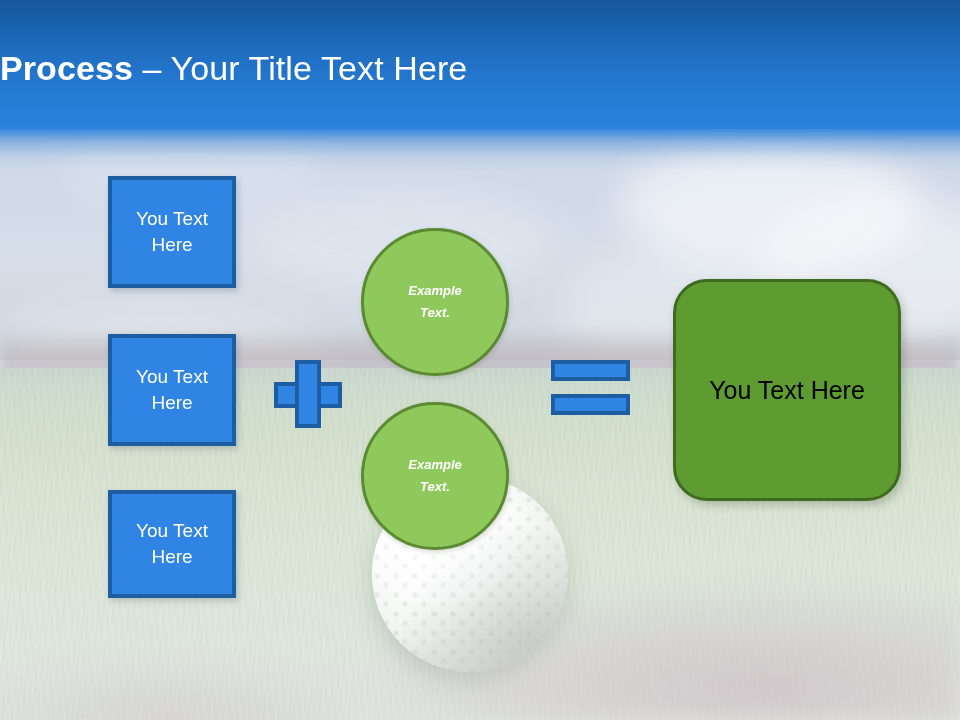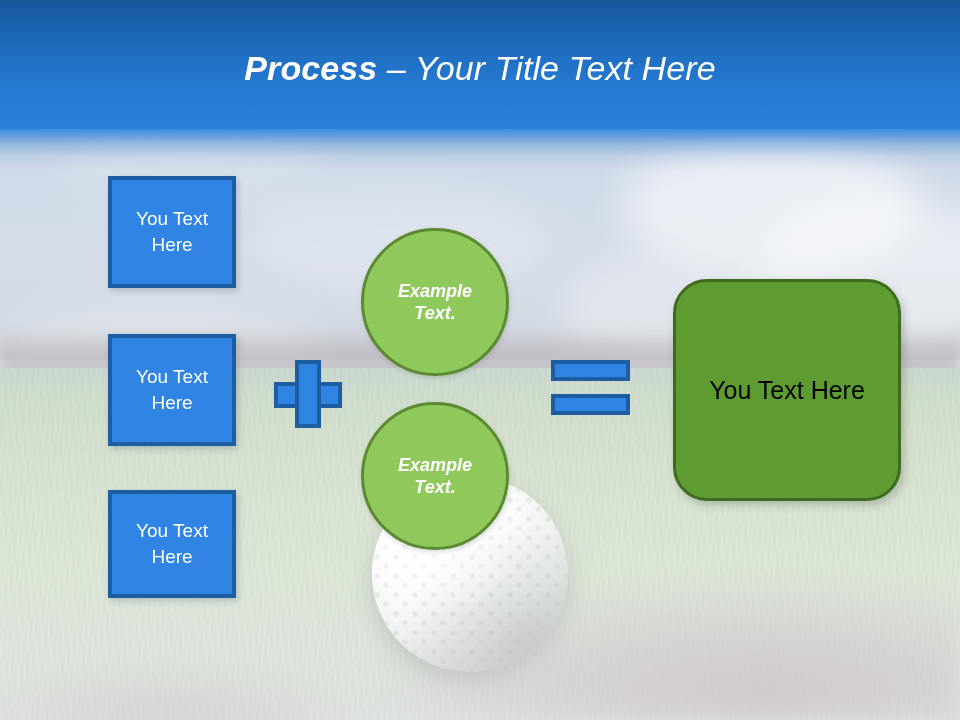--- a/index.html
+++ b/index.html
@@ -129,27 +129,26 @@
   .header-fade {
     position: absolute; left: 0; top: 129px; width: 960px; height: 42px;
     background: linear-gradient(to bottom,
       rgba(46,131,221,0.92) 0px,
       rgba(96,152,216,0.55) 14px,
       rgba(150,180,220,0.22) 28px,
       rgba(190,205,228,0.0) 42px);
   }
   .slide-title {
     position: absolute; left: 0; top: 47px; width: 960px;
-    text-align: center;
+    text-align: left;
     color: #ffffff;
     font-size: 34px;
     line-height: 42px;
     letter-spacing: 0.1px;
     white-space: nowrap;
-    font-style: italic;
   }
   .slide-title .t-strong { font-weight: 700; }
   .slide-title .t-light  { font-weight: 400; }
 
   
   .blue-box {
     position: absolute;
     width: 128px;
     background: #3084e4;
     border: 4px solid #1d5ea3;
@@ -204,21 +203,21 @@
     border-radius: 50%;
     background: #8fc95c;
     border: 3px solid #5b8a32;
     box-sizing: border-box;
     display: flex;
     flex-direction: column;
     align-items: center;
     justify-content: center;
     text-align: center;
     color: #ffffff;
-    font-size: 18px;
+    font-size: 13px;
     font-weight: 700;
     font-style: italic;
     line-height: 22px;
     box-shadow: 1px 2px 5px rgba(70,90,60,0.22);
   }
   .green-circle.g1 { left: 361px; top: 228px; }
   .green-circle.g2 { left: 361px; top: 402px; }
 
   
   .green-rect {

